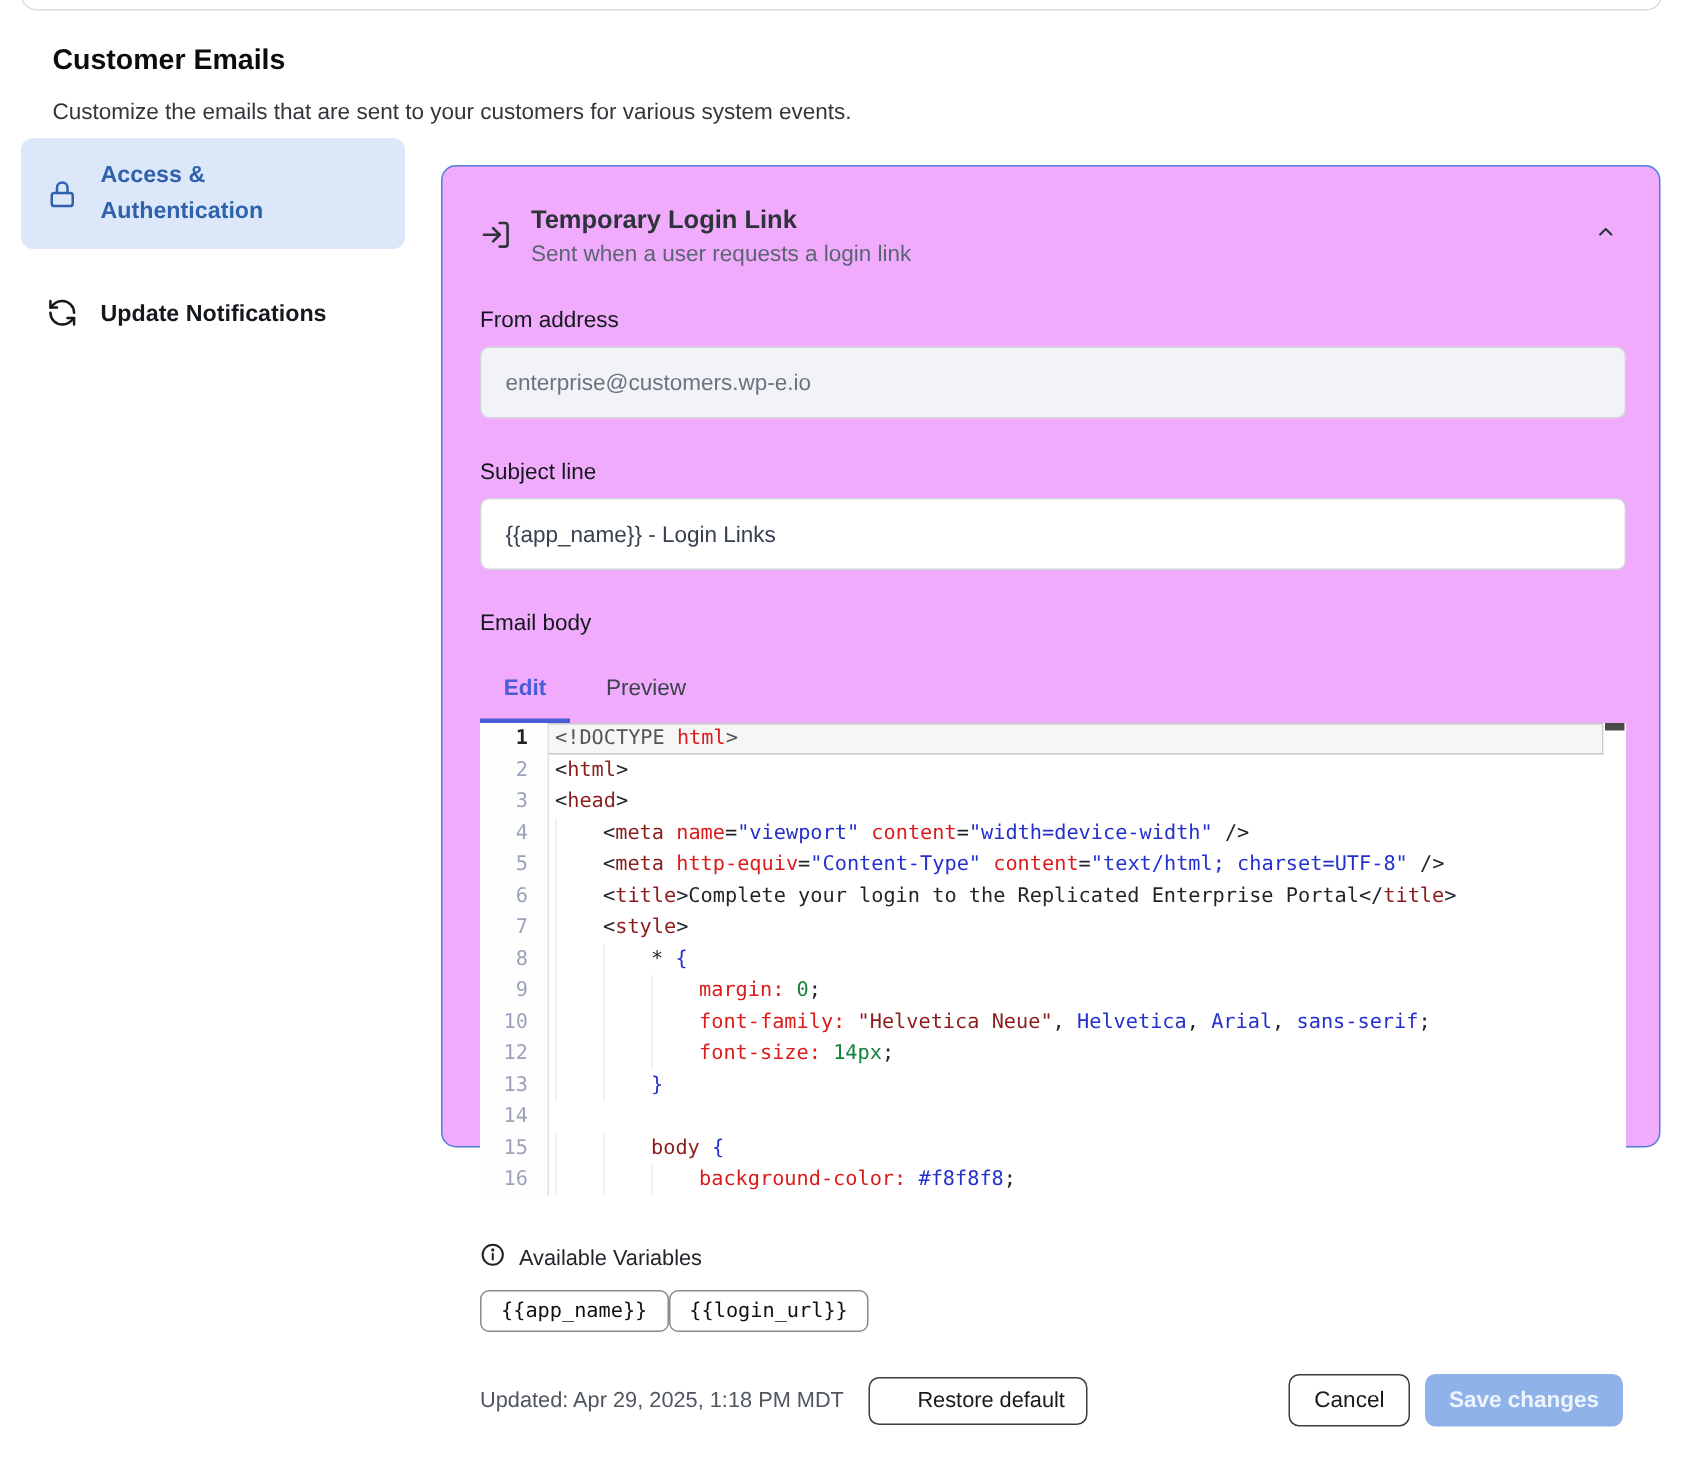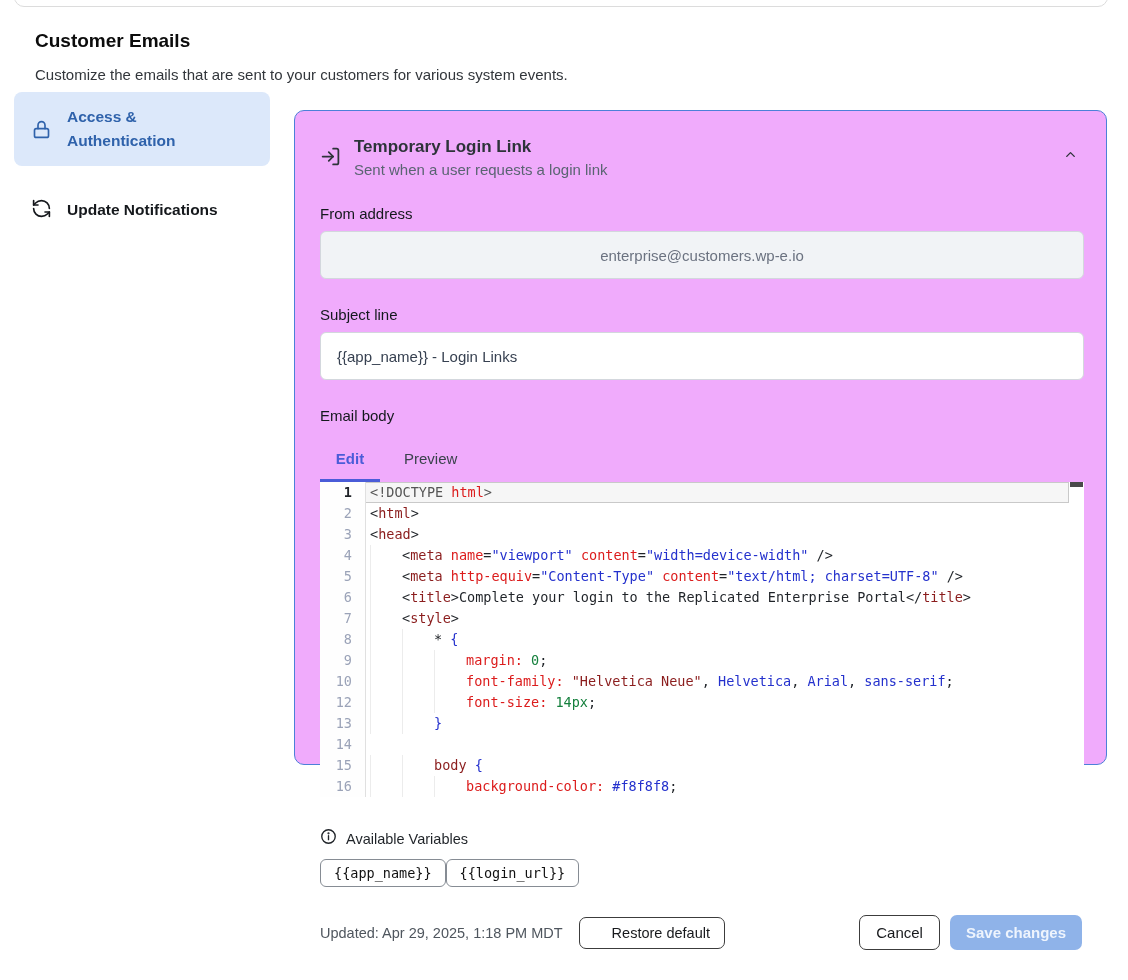--- a/index.html
+++ b/index.html
@@ -33,21 +33,21 @@
   .panel-header { display:flex; align-items:flex-start; gap:13px; }
   .panel-header .htext { display:flex; flex-direction:column; }
   .panel-title { font-size:17px; font-weight:700; color:#2d3339; }
   .panel-sub { font-size:15px; color:#5a6472; margin-top:4px; }
   .hicon { margin-top:9px; }
   .collapse-btn { margin-left:auto; margin-top:6px; background:none; border:none; cursor:pointer; padding:4px; }
 
   .field-label { font-size:15px; font-weight:500; color:#14181d; margin-top:27px; }
   .text-input { display:block; width:764px; height:48px; margin-top:9px; border:1px solid #d3d7dd;
     border-radius:6px; padding:0 16px; font-size:15px; font-family:inherit; background:#fff; color:#374151; }
-  .text-input.disabled { background:#f1f3f6; color:#6b7280;text-align:center; }
+  .text-input.disabled { background:#f1f3f6; color:#6b7280; }
 
   .tabs { margin-top:26px; display:flex; }
   .tab { font-size:15px; padding-bottom:12px; cursor:pointer; color:#3a424c; }
   .tab.active { width:60px; text-align:center; color:#4a5cd8; font-weight:700;
     border-bottom:3px solid #4a5cd8; }
   .tab.inactive { margin-left:24px; }
 
   
   .editor { position:relative; width:764px; height:322px; background:#fff; overflow:hidden;
     font-family:"DejaVu Sans Mono", monospace; font-size:13.5px; line-height:21px; padding-right:15px; }

